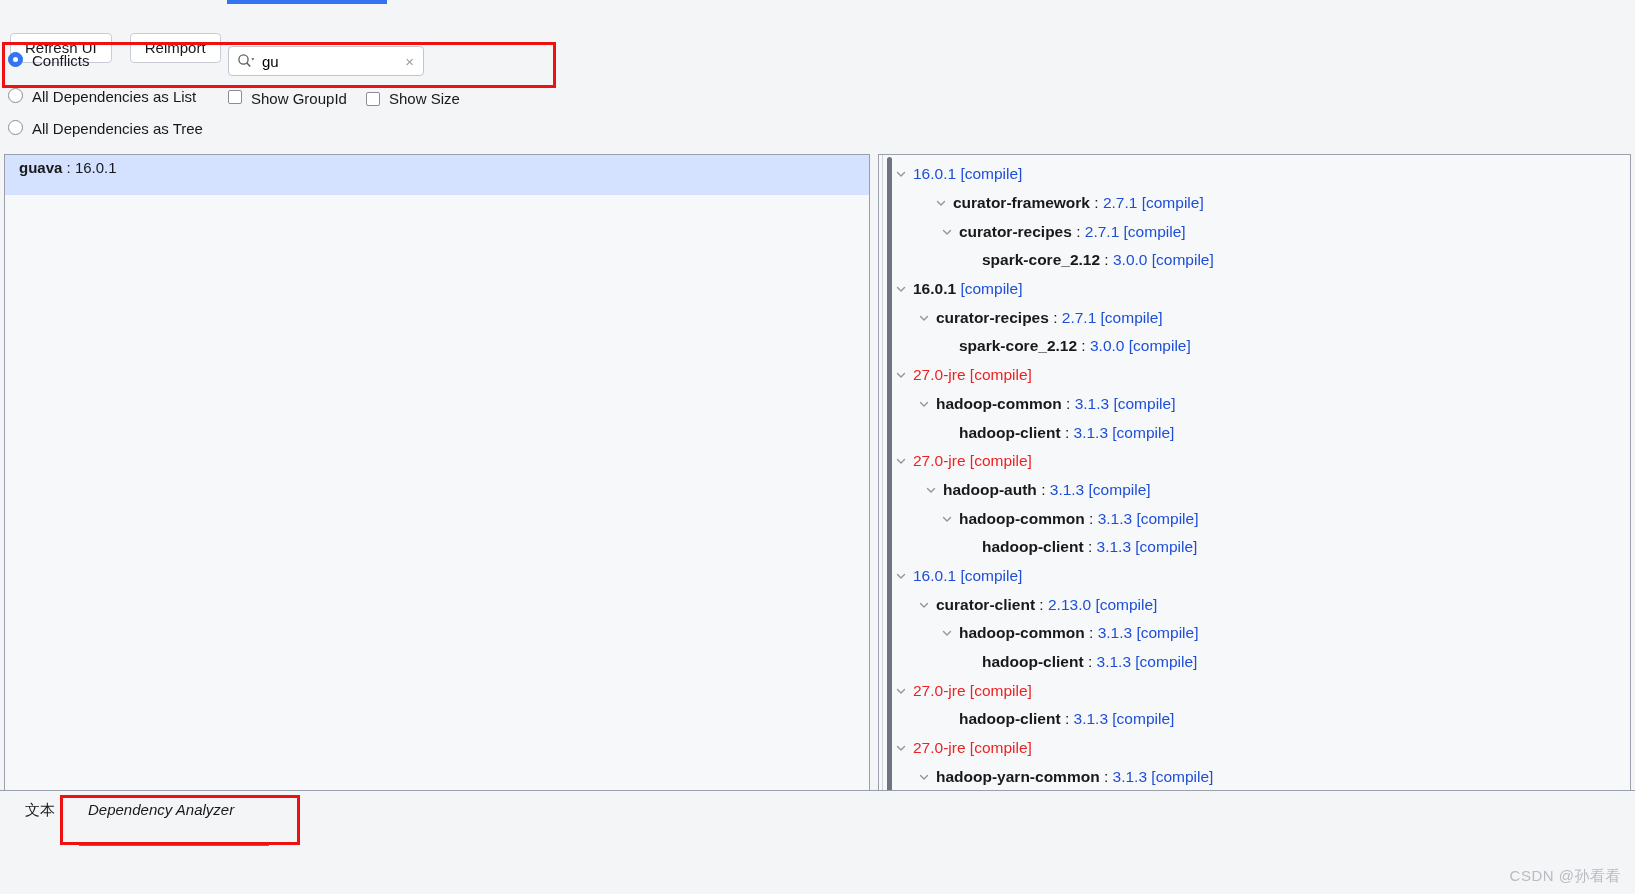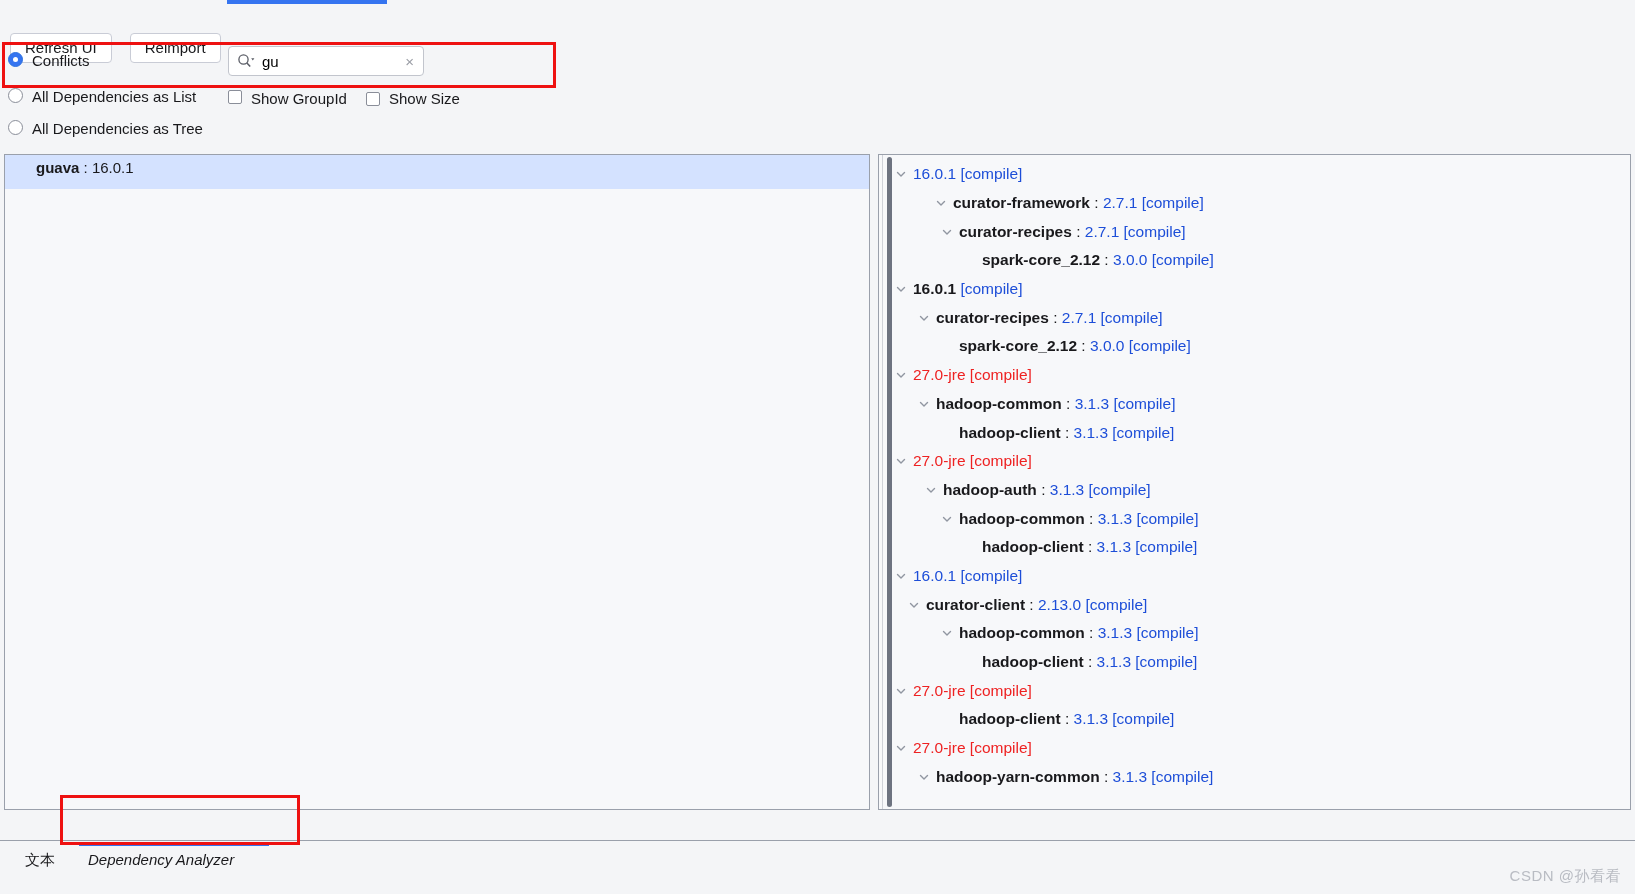--- a/index.html
+++ b/index.html
@@ -127,23 +127,23 @@
     box-sizing: border-box;
   }
   #left-panel  { left: 4px;   top: 154px; width: 866px; height: 656px; }
   #right-panel { left: 878px; top: 154px; width: 753px; height: 656px; }
 
   #left-panel-inner  { position: absolute; inset: 0; overflow: hidden; }
   #right-panel-inner { position: absolute; inset: 0; overflow: hidden; }
 
   
   .list-row {
-    height: 34px;
+    height: 40px;
     line-height: 26px;
-    padding-left: 31px;
+    padding-left: 14px;
     font-size: 15px;
     color: #19191c;
     white-space: nowrap;
   }
   .list-row.selected { background: #d4e2ff; }
   .ga { font-weight: bold; }
   .sep { color: #19191c; }
   .ver { color: #19191c; }
 
   
@@ -184,21 +184,21 @@
   .tree-label .n  { font-weight: bold; color: #19191c; }
   .tree-label .c  { color: #19191c; }
   .tree-label .v  { color: #1d4ed8; }
   .tree-row.conflict .tree-label .n,
   .tree-row.conflict .tree-label .c,
   .tree-row.conflict .tree-label .v { color: #ee2222; }
 
   
   .bottom-bar {
     position: absolute;
-    left: 0; top: 840px;
+    left: 0; top: 790px;
     width: 1635px; height: 44px;
     background: #f4f5f7;
     border-top: 1px solid #9aa0ab;
   }
   .btab {
     position: absolute;
     font-size: 15px;
     color: #19191c;
     top: 10px;
   }
@@ -365,21 +365,21 @@
                 <polyline points="4.5,6.5 8,10 11.5,6.5" fill="none" stroke="#9096a1" stroke-width="1.4" stroke-linecap="round" stroke-linejoin="round"></polyline>
               </svg></span>
             <span class="tree-label"><span class="n">hadoop-client</span><span class="c"> : </span><span class="v">3.1.3 [compile]</span></span>
           </div>
           <div class="tree-row" style="padding-left: 0px;">
             <span class="chev"><svg width="16" height="16" viewBox="0 0 16 16">
                 <polyline points="4.5,6.5 8,10 11.5,6.5" fill="none" stroke="#9096a1" stroke-width="1.4" stroke-linecap="round" stroke-linejoin="round"></polyline>
               </svg></span>
             <span class="tree-label"><span class="v">16.0.1 [compile]</span></span>
           </div>
-          <div class="tree-row" style="padding-left: 13px;">
+          <div class="tree-row" style="padding-left: 23px;">
             <span class="chev"><svg width="16" height="16" viewBox="0 0 16 16">
                 <polyline points="4.5,6.5 8,10 11.5,6.5" fill="none" stroke="#9096a1" stroke-width="1.4" stroke-linecap="round" stroke-linejoin="round"></polyline>
               </svg></span>
             <span class="tree-label"><span class="n">curator-client</span><span class="c"> : </span><span class="v">2.13.0 [compile]</span></span>
           </div>
           <div class="tree-row" style="padding-left: 46px;">
             <span class="chev"><svg width="16" height="16" viewBox="0 0 16 16">
                 <polyline points="4.5,6.5 8,10 11.5,6.5" fill="none" stroke="#9096a1" stroke-width="1.4" stroke-linecap="round" stroke-linejoin="round"></polyline>
               </svg></span>
             <span class="tree-label"><span class="n">hadoop-common</span><span class="c"> : </span><span class="v">3.1.3 [compile]</span></span>

